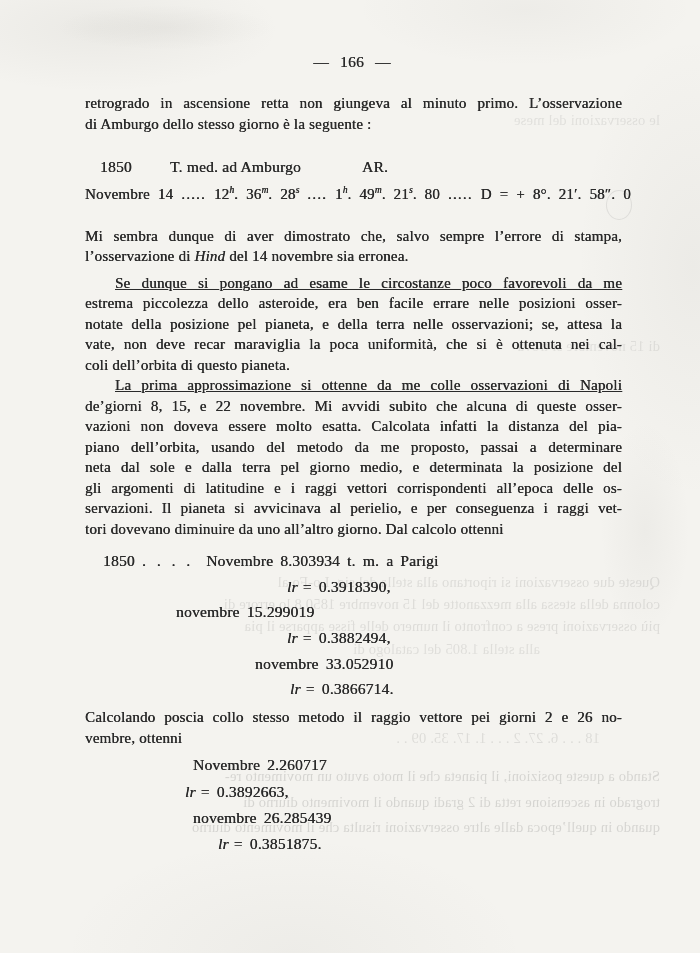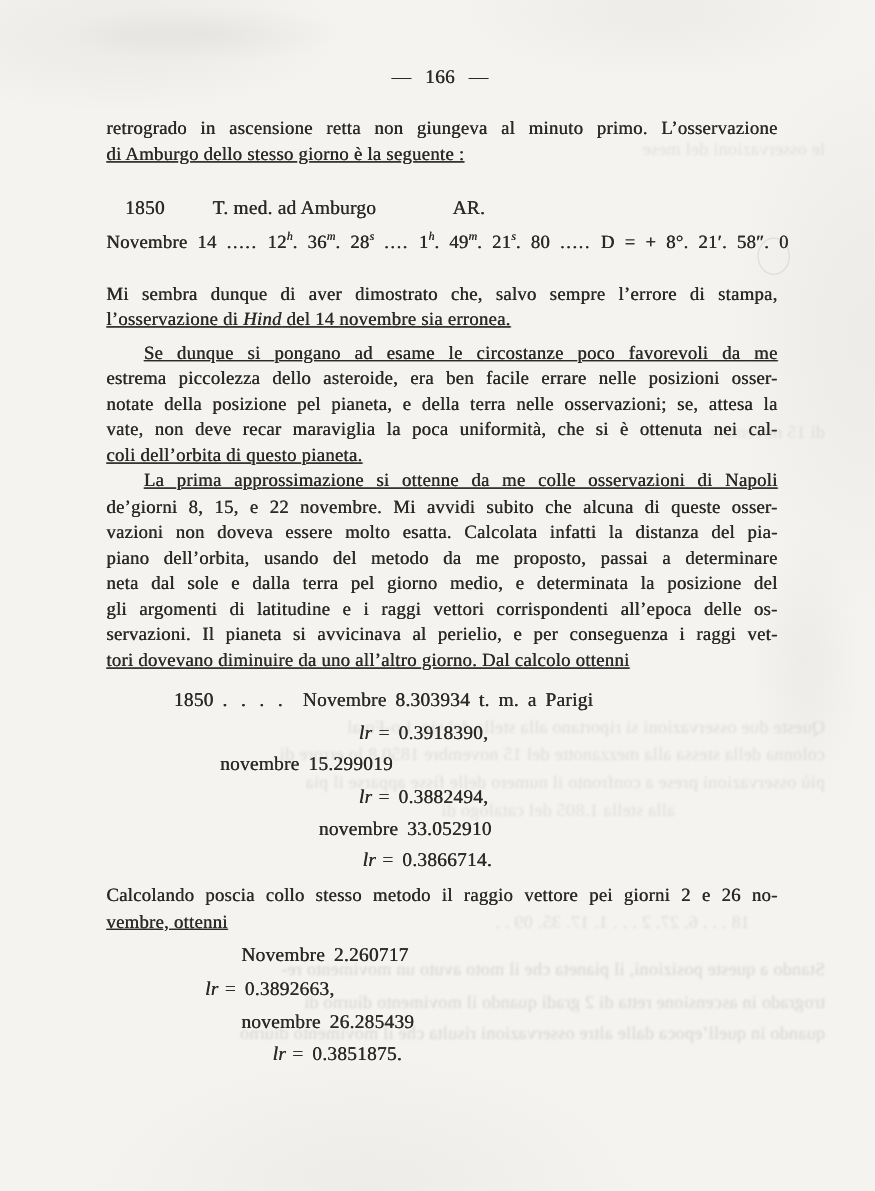--- a/index.html
+++ b/index.html
@@ -19,21 +19,21 @@
       #f4f3ef;
   }
 
   .pagenum{ position:absolute; top:53px; left:4px; right:0; text-align:center;
             font-size:15.5px; word-spacing:7px; }
 
   .col{ position:absolute; left:85px; top:0; width:537px; }
 
   .line{ font-size:15px; line-height:20.5px; height:20.5px;
          text-align:justify; text-align-last:justify; }
-  .line.last{ text-align:center; text-align-last:left;text-decoration:underline; }
+  .line.last{ text-align:center; text-align-last:left; }
   .ind{ padding-left:30px;text-decoration:underline; }
 
   .para-p1{ margin-top:93px; }
   .para-p2{ margin-top:21.5px; }
   .para-p3{ margin-top:6px; }
   .para-p4{ margin-top:0; }
   .para-p5{ margin-top:5px; }
 
   .obs-head{ position:relative; margin-top:24px; height:20.5px; font-size:15.5px; }
   .obs-head span{ position:absolute; top:0; white-space:nowrap; }
@@ -141,38 +141,38 @@
       <div class="line">de’giorni 8, 15, e 22 novembre. Mi avvidi subito che alcuna di queste osser-</div>
       <div class="line">vazioni non doveva essere molto esatta. Calcolata infatti la distanza del pia-</div>
       <div class="line">piano dell’orbita, usando del metodo da me proposto, passai a determinare</div>
       <div class="line">neta dal sole e dalla terra pel giorno medio, e determinata la posizione del</div>
       <div class="line">gli argomenti di latitudine e i raggi vettori corrispondenti all’epoca delle os-</div>
       <div class="line">servazioni. Il pianeta si avvicinava al perielio, e per conseguenza i raggi vet-</div>
       <div class="line last">tori dovevano diminuire da uno all’altro giorno. Dal calcolo ottenni</div>
     </div>
 
     <div class="calc calc1">
-      <div class="cline" style="margin-left:54px">
+      <div class="cline" style="margin-left:18px">
         <span>1850</span>
         <span class="dots4">. . . .</span>&nbsp;
         <span>Novembre 8.303934 t. m. a Parigi</span>
       </div>
       <div class="cline" style="margin-left:202px"><i class="lrv">lr</i><span>= 0.3918390,</span></div>
       <div class="cline" style="margin-left:91px"><span>novembre 15.299019</span></div>
       <div class="cline" style="margin-left:202px"><i class="lrv">lr</i><span>= 0.3882494,</span></div>
       <div class="cline" style="margin-left:170px"><span>novembre 33.052910</span></div>
       <div class="cline" style="margin-left:205px"><i class="lrv">lr</i><span>= 0.3866714.</span></div>
     </div>
 
     <div class="para-p5">
       <div class="line">Calcolando poscia collo stesso metodo il raggio vettore pei giorni 2 e 26 no-</div>
       <div class="line last">vembre, ottenni</div>
     </div>
 
     <div class="calc calc2">
       <div class="cline" style="margin-left:108px"><span>Novembre 2.260717</span></div>
-      <div class="cline" style="margin-left:79px"><i class="lrv">lr</i><span>= 0.3892663,</span></div>
+      <div class="cline" style="margin-left:100px"><i class="lrv">lr</i><span>= 0.3892663,</span></div>
       <div class="cline" style="margin-left:108px"><span>novembre 26.285439</span></div>
       <div class="cline" style="margin-left:133px"><i class="lrv">lr</i><span>= 0.3851875.</span></div>
     </div>
 
   </div>
 </div>
 
 </body></html>

